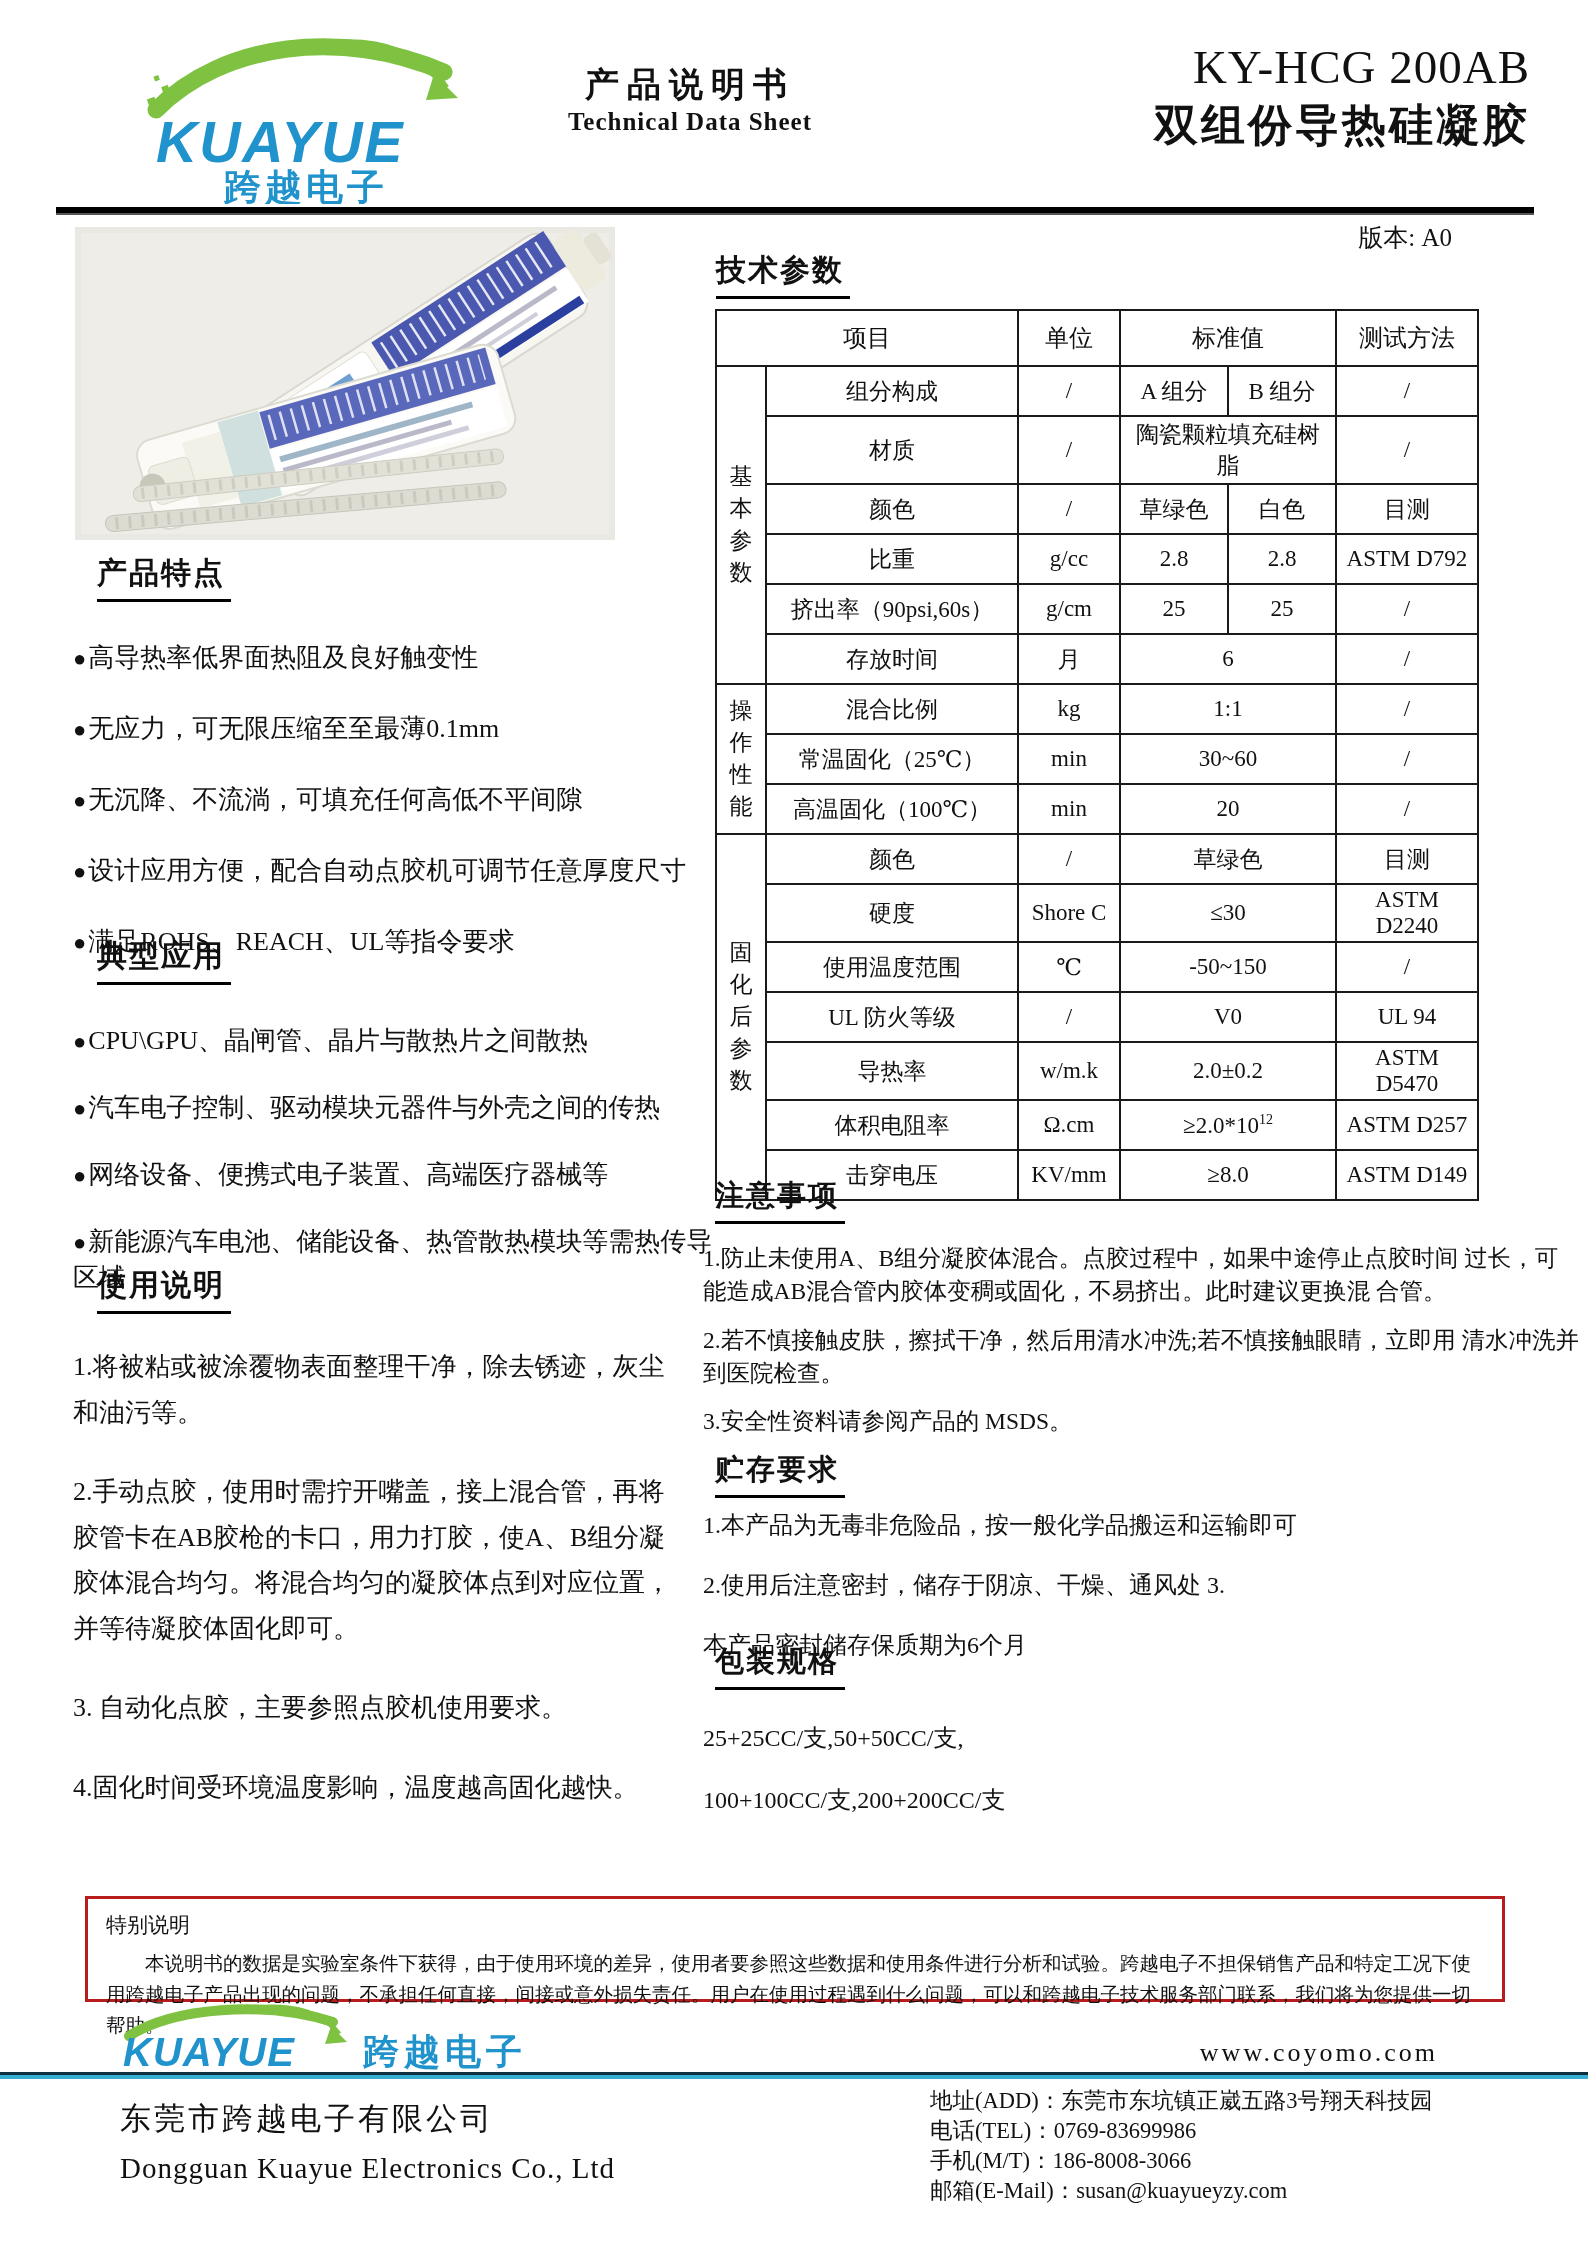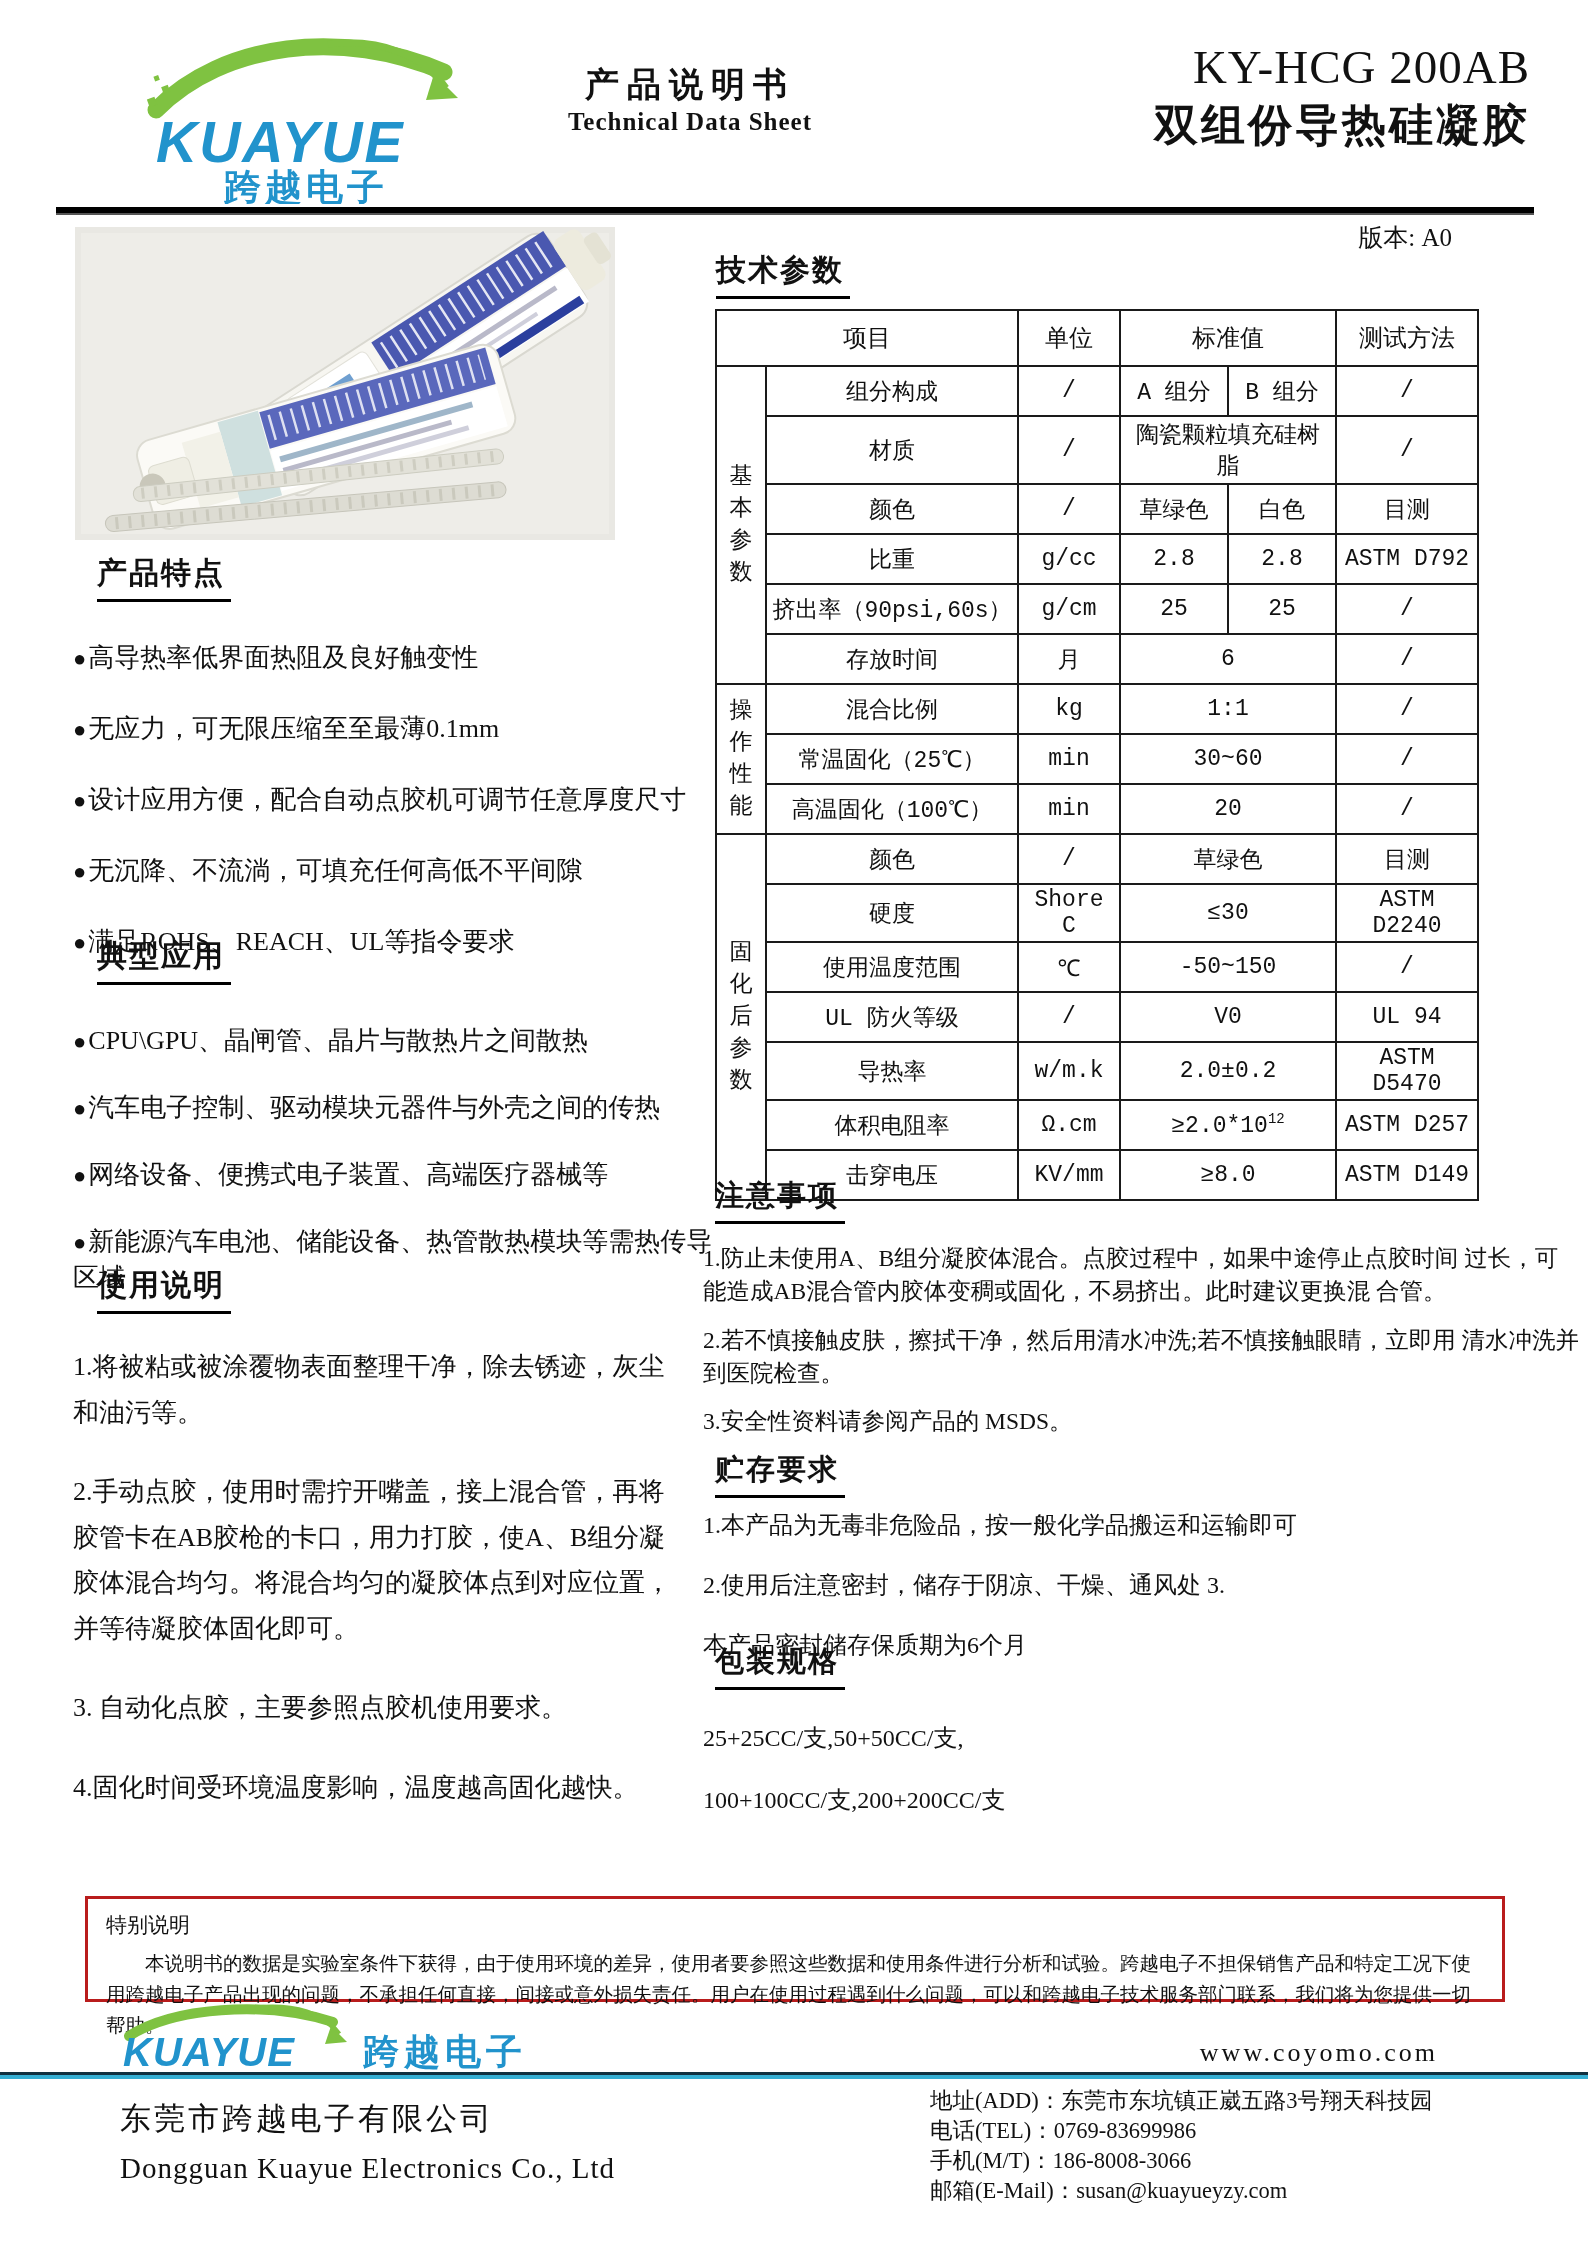--- a/index.html
+++ b/index.html
@@ -33,21 +33,21 @@
   .sec-features .sec-title, .sec-apps .sec-title, .sec-usage .sec-title { margin-left:24px; }
   .blist { margin-top:38px; }
   .bitem { font-size:26px; line-height:1.38; margin-bottom:35px; }
   .bitem .bullet { font-size:22px; margin-right:2px; }
   .sec-apps .bitem { margin-bottom:31px; }
   .usage-list { margin-top:30px; font-size:26px; line-height:1.75; }
   .usage-list p { margin-bottom:34px; }
 
   
   .sec-tech-title { position:absolute; left:716px; top:250px; }
-  table.tech { position:absolute; left:715px; top:309px; border-collapse:collapse; table-layout:fixed;font-family:Liberation Mono, monospace; }
+  table.tech { position:absolute; left:715px; top:309px; border-collapse:collapse; table-layout:fixed; }
   table.tech th, table.tech td {
     border:2px solid #1a1a1a; text-align:center; vertical-align:middle;
     font-weight:normal; font-size:23px; padding:2px 4px; height:50px; overflow:hidden;
   }
   table.tech thead th { height:56px; font-size:24px; }
   td.group, th.group { width:50px; word-break:break-all; line-height:1.4; padding:4px 12px; }
   .w-item { width:252px; } .w-unit { width:102px; } .w-a { width:108px; } .w-b { width:108px; } .w-method { width:142px; }
   .bold { font-weight:bold; }
   table.tech sup { font-size:14px; }
 
@@ -152,22 +152,22 @@
         <line x1="40" y1="278" x2="426" y2="278" stroke="#c2c1b4" stroke-width="12" stroke-dasharray="3 10" opacity="0.7"></line>
       </g>
     </svg>
   </div>
 
   <div class="sec-features">
     <div class="sec-title">产品特点</div>
     <div class="blist">
       <div class="bitem"><span class="bullet">●</span><span>高导热率低界面热阻及良好触变性</span></div>
       <div class="bitem"><span class="bullet">●</span><span>无应力，可无限压缩至至最薄0.1mm</span></div>
+      <div class="bitem"><span class="bullet">●</span><span>无沉降、不流淌，可填充任何高低不平间隙</span></div>
       <div class="bitem"><span class="bullet">●</span><span>设计应用方便，配合自动点胶机可调节任意厚度尺寸</span></div>
-      <div class="bitem"><span class="bullet">●</span><span>无沉降、不流淌，可填充任何高低不平间隙</span></div>
       <div class="bitem"><span class="bullet">●</span><span>满足ROHS、REACH、UL等指令要求</span></div>
     </div>
   </div>
 
   <div class="sec-apps">
     <div class="sec-title">典型应用</div>
     <div class="blist">
       <div class="bitem"><span class="bullet">●</span><span>CPU\GPU、晶闸管、晶片与散热片之间散热</span></div>
       <div class="bitem"><span class="bullet">●</span><span>汽车电子控制、驱动模块元器件与外壳之间的传热</span></div>
       <div class="bitem"><span class="bullet">●</span><span>网络设备、便携式电子装置、高端医疗器械等</span></div>

